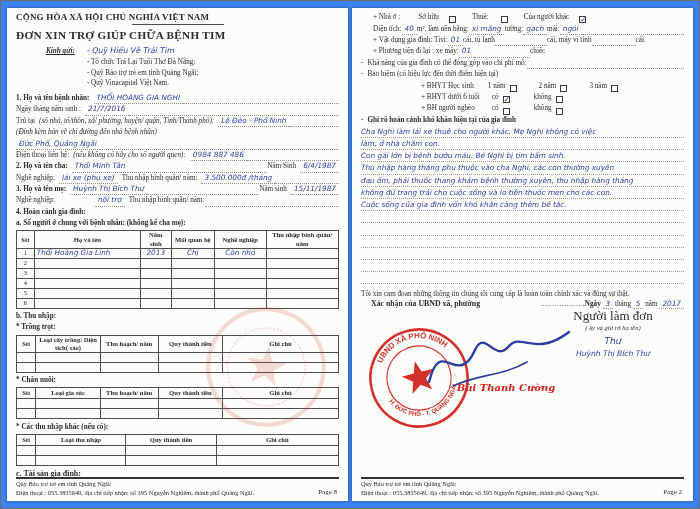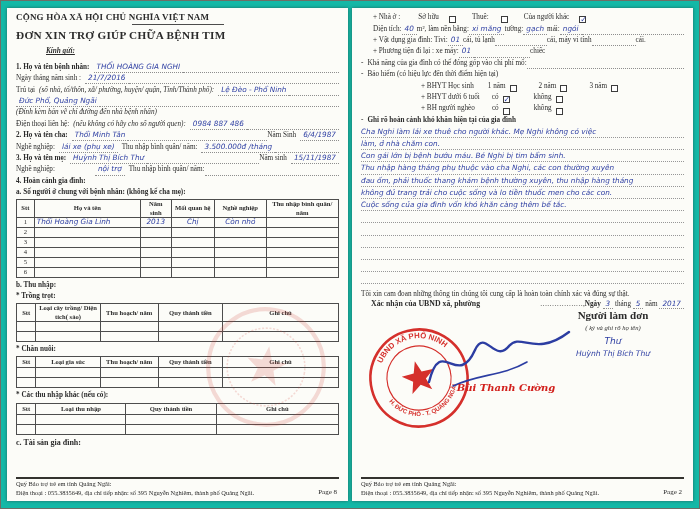--- a/index.html
+++ b/index.html
@@ -1,18 +1,18 @@
 <!DOCTYPE html>
 <html><head>
 <meta charset="utf-8">
 <style>
   * { box-sizing:border-box; margin:0; padding:0; }
   html,body { width:700px; height:509px; overflow:hidden; }
   body { background:#96958d; font-family:"Liberation Serif","DejaVu Serif",serif; color:#2b2b2b; position:relative; }
-  #scan { position:absolute; inset:0; border:1px solid #6e6e66; padding:7px 6px; display:flex; gap:4px; background:#14b8a6; }
+  #scan { position:absolute; inset:0; border:1px solid #6e6e66; padding:7px 6px; display:flex; gap:4px; background:#3b82f6; }
   .page { width:342px; height:493px; background:#fcfcf8; position:relative; padding:4px 9px 0 9px; font-size:7.2px; line-height:11.2px; overflow:hidden; box-shadow:0 0 3px rgba(40,40,40,.55); }
   .b { font-weight:bold; }
   .i { font-style:italic; }
   .h-nat { font-size:9px; font-weight:bold; letter-spacing:.2px; }
   .h-motto { font-size:8.3px; font-weight:bold; margin-top:1px; }
   .h-rule { width:92px; border-bottom:1px solid #4c4c4c; margin:1px auto 5px; }
   .h-title { font-size:11.2px; font-weight:bold; margin:3px 0 5px; letter-spacing:.3px; }
 
   .kg { display:flex; margin:0 0 4px 30px; }
   .kg-label { font-style:italic; font-weight:bold; text-decoration:underline; margin-right:12px; white-space:nowrap; }
@@ -38,21 +38,21 @@
 
   .footer { position:absolute; left:9px; right:9px; bottom:4px; border-top:2.5px solid #34332f; padding-top:1.5px; font-size:6.4px; line-height:8.4px; }
   .footer .pg { position:absolute; right:2px; bottom:1px; font-size:7px; }
 
   .sigzone { position:relative; height:170px; }
   .stamp-text { position:absolute; left:78px; top:14px; width:160px; text-align:center; color:#d21f1b; font-family:"Liberation Sans",sans-serif; font-weight:bold; font-size:8.6px; line-height:10px; }
   .stamp-signer { position:absolute; left:80px; top:82px; width:130px; text-align:center; color:#d21f1b; font-size:10px; font-style:italic; font-weight:bold; font-family:"DejaVu Serif",serif; }
   .seal { position:absolute; left:6px; top:26px; width:104px; height:104px; transform:rotate(-14deg); opacity:.92; }
   .squiggle { position:absolute; left:62px; top:24px; width:150px; height:72px; }
   .right-col { position:absolute; right:6px; top:10px; width:130px; text-align:center; }
-  .right-col .t1 { font-weight:bold; font-size:11px; }
+  .right-col .t1 { font-weight:normal; font-size:13px; }
   .right-col .t2 { font-style:italic; font-size:6.6px; margin-top:1px; }
   .right-col .s1 { margin-top:3px; font-size:9px; }
   .right-col .s2 { font-size:7.6px; margin-top:1px; }
   .ghost-seal { position:absolute; left:196px; top:296px; width:126px; height:126px; opacity:.18; transform:rotate(9deg); pointer-events:none; }
   .dateline { position:absolute; right:0; top:-2px; white-space:nowrap; }
   .confirm { position:absolute; left:10px; top:-2px; font-weight:bold; font-size:7.8px; }
 </style>
 </head>
 <body>
 
@@ -60,20 +60,26 @@
 
   <div class="page">
     <div class="hdr">
       <div class="h-nat">CỘNG HÒA XÃ HỘI CHỦ NGHĨA VIỆT NAM</div>
       <div class="h-rule"></div>
       <div class="h-title">ĐƠN XIN TRỢ GIÚP CHỮA BỆNH TIM</div>
     </div>
 
     <div class="kg">
       <span class="kg-label">Kính gửi:</span>
+      <div class="kg-list">
+        <div class="hw hw-big">- Quỹ Hiểu Về Trái Tim</div>
+        <div>- Tổ chức Trả Lại Tuổi Thơ Đà Nẵng;</div>
+        <div>- Quỹ Bảo trợ trẻ em tỉnh Quảng Ngãi;</div>
+        <div>- Quỹ Vinacapital Việt Nam.</div>
+      </div>
     </div>
 
     <div class="row">
       <span class="b">1. Họ và tên bệnh nhân:</span>
       <span class="gap"></span>
       <span class="hw dotu">THỔI  HOÀNG  GIA  NGHI</span>
       <span class="dotfill"></span>
     </div>
     <div class="row">
       <span>Ngày  tháng năm sinh :</span>
@@ -83,25 +89,25 @@
     </div>
     <div class="row">
       <span>Trú tại</span>
       <span class="gap"></span>
       <span class="i">(số nhà, tổ/thôn, xã/ phường, huyện/ quận, Tỉnh/Thành phố):</span>
       <span class="gap"></span>
       <span class="hw dotu">Lệ  Đèo  -  Phổ  Ninh</span>
       <span class="dotfill"></span>
     </div>
     <div class="row">
+      <span class="i">(Đính kèm bản vẽ chỉ đường đến nhà bệnh nhân)</span>
+    </div>
+    <div class="row">
       <span class="hw dotu">Đức  Phổ,  Quảng  Ngãi</span>
       <span class="dotfill"></span>
-    </div>
-    <div class="row">
-      <span class="i">(Đính kèm bản vẽ chỉ đường đến nhà bệnh nhân)</span>
     </div>
     <div class="row">
       <span>Điện thoại liên hệ:</span>
       <span class="gap"></span>
       <span class="i">(nếu không có hãy cho số người quen):</span>
       <span class="gap"></span>
       <span class="hw dotu">0984 887 486</span>
       <span class="dotfill"></span>
     </div>
 

